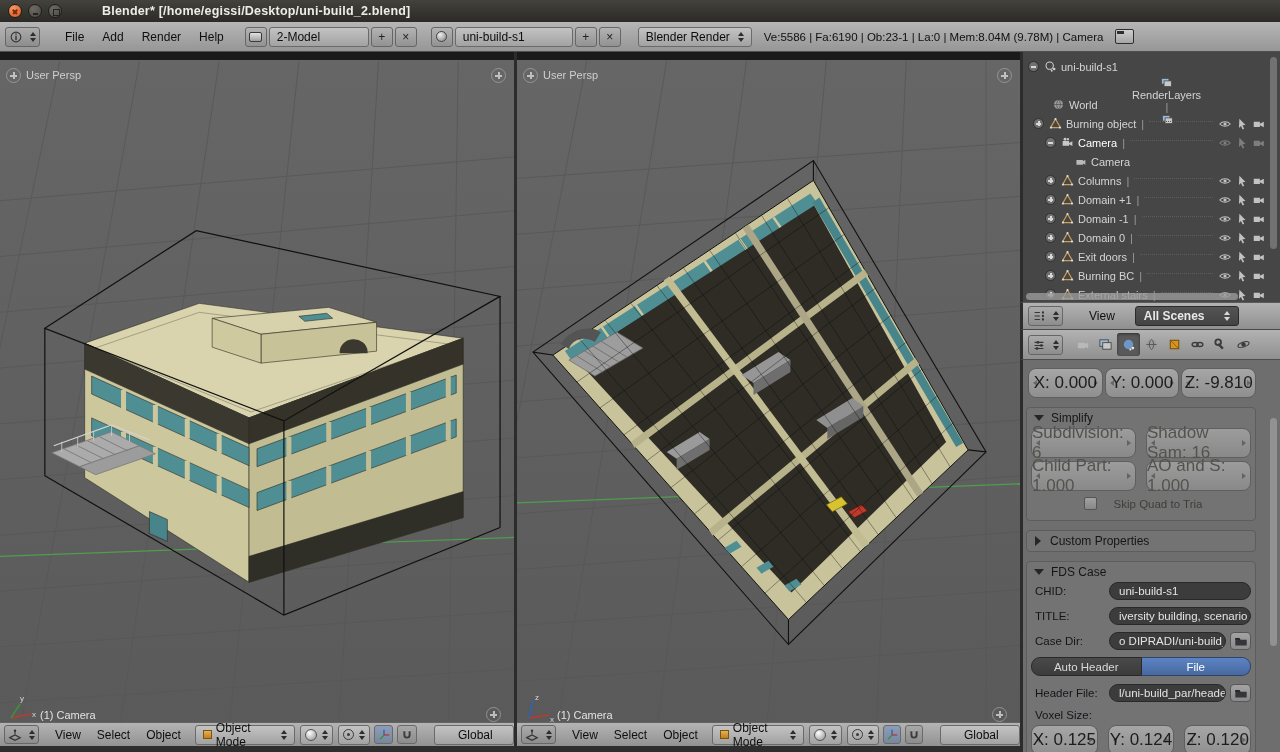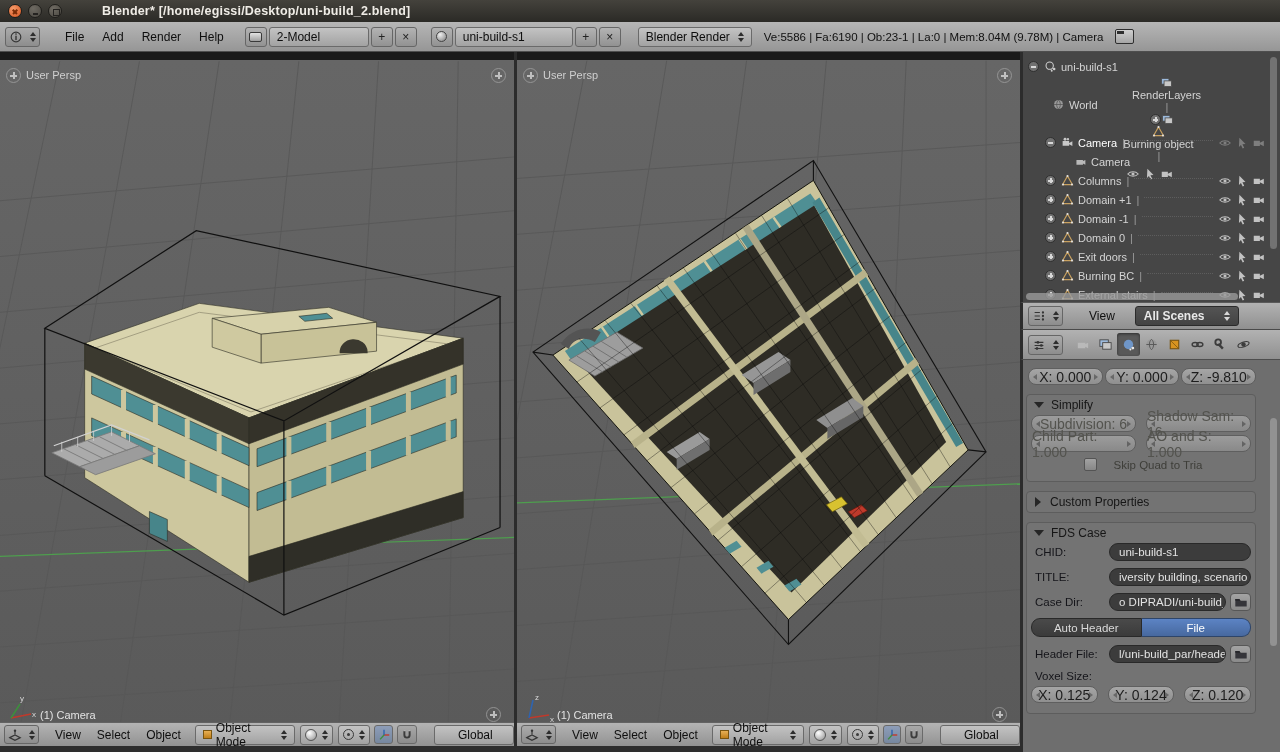--- a/index.html
+++ b/index.html
@@ -82,21 +82,21 @@
   .dd-dark .dd-ar::before{border-bottom-color:#d8d8d8;}
   .dd-dark .dd-ar::after{border-top-color:#d8d8d8;}
 
   .phead-bar{position:absolute;left:1020px;top:330px;width:260px;height:30px;background:linear-gradient(#b2b2b2,#909090);border-left:3px solid #2c2c2c;border-bottom:1px solid #4e4e4e;display:flex;align-items:center;}
   .ptab{width:23px;height:23px;border-radius:3px;display:flex;align-items:center;justify-content:center;}
   .ptab.active{background:#595959;box-shadow:inset 0 1px 3px rgba(0,0,0,.5);}
   .ptabs{display:flex;gap:0;margin-left:8px;}
 
   .props{position:absolute;left:1020px;top:360px;width:260px;height:392px;background:#6e6e6e;border-left:3px solid #2c2c2c;overflow:hidden;color:#1a1a1a;}
   .grav-row{display:flex;gap:2px;margin:8px 24px 9px 5px;}
-  .numfield{flex:1;height:17px;background:linear-gradient(#a6a6a6,#8f8f8f);border:1px solid #5f5f5f;border-radius:8px;display:flex;align-items:center;justify-content:center;font-size:14px;color:#1d1d1d;position:relative;}
+  .numfield{flex:1;height:30px;background:linear-gradient(#a6a6a6,#8f8f8f);border:1px solid #5f5f5f;border-radius:8px;display:flex;align-items:center;justify-content:center;font-size:17px;color:#1d1d1d;position:relative;}
   .numfield::before{content:"";position:absolute;left:4px;top:50%;transform:translateY(-50%);border-top:3.5px solid transparent;border-bottom:3.5px solid transparent;border-right:4px solid rgba(0,0,0,.32);}
   .numfield::after{content:"";position:absolute;right:4px;top:50%;transform:translateY(-50%);border-top:3.5px solid transparent;border-bottom:3.5px solid transparent;border-left:4px solid rgba(0,0,0,.32);}
   .numfield.dim{color:#53534e;background:linear-gradient(#9c9c9c,#898989);}
   .panel{margin:0 24px 9px 3px;background:#737373;border:1px solid #5d5d5d;border-radius:4px;padding-bottom:7px;}
   .panel.closed{padding-bottom:0;}
   .phead{height:20px;display:flex;align-items:center;font-size:12px;color:#161616;}
   .caret{width:0;height:0;border-left:5px solid transparent;border-right:5px solid transparent;border-top:6px solid #262626;margin:0 7px;}
   .caret.right{border-top:5px solid transparent;border-bottom:5px solid transparent;border-left:6px solid #262626;border-right:0;margin:0 9px 0 8px;}
   .prow{display:flex;gap:10px;margin:0 4px 3px 4px;justify-content:center;}
   .prow.check{align-items:center;margin-top:6px;}
@@ -474,21 +474,21 @@
       <svg class="oicon" style="margin-left:6px;">
           <use href="#i-rlayer"></use>
         </svg>
     </div>
     <div class="orow" style="padding-left:26px;">
       <svg class="oicon">
           <use href="#i-world"></use>
         </svg>
       <span class="olabel">World</span>
     </div>
-    <div class="orow" style="padding-left:10px;flex-direction:column;">
+    <div class="orow" style="padding-left:10px;">
       <span class="tgl plus"></span>
       <svg class="oicon">
           <use href="#i-mesh"></use>
         </svg>
       <span class="olabel">Burning object</span>
       <span class="opipe">|</span>
       <span class="leader"></span>
       <span class="ricons">
           <svg class="ricon">
             <use href="#i-eye"></use>

